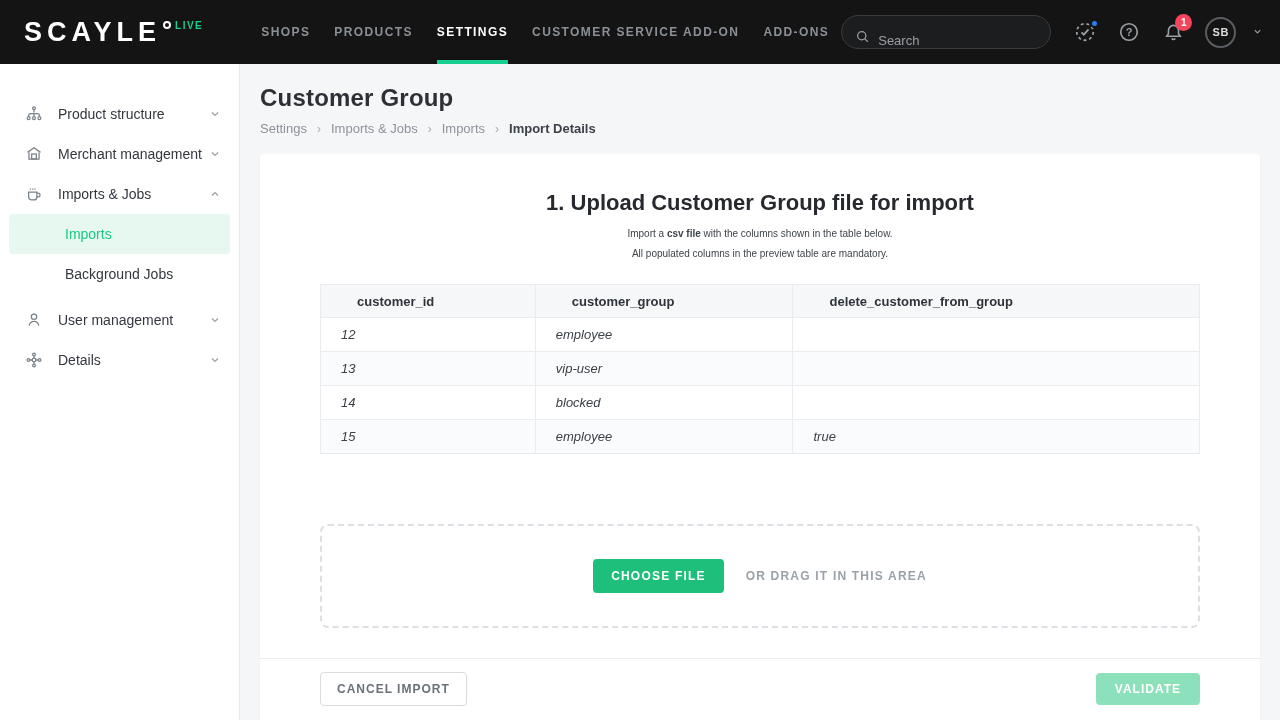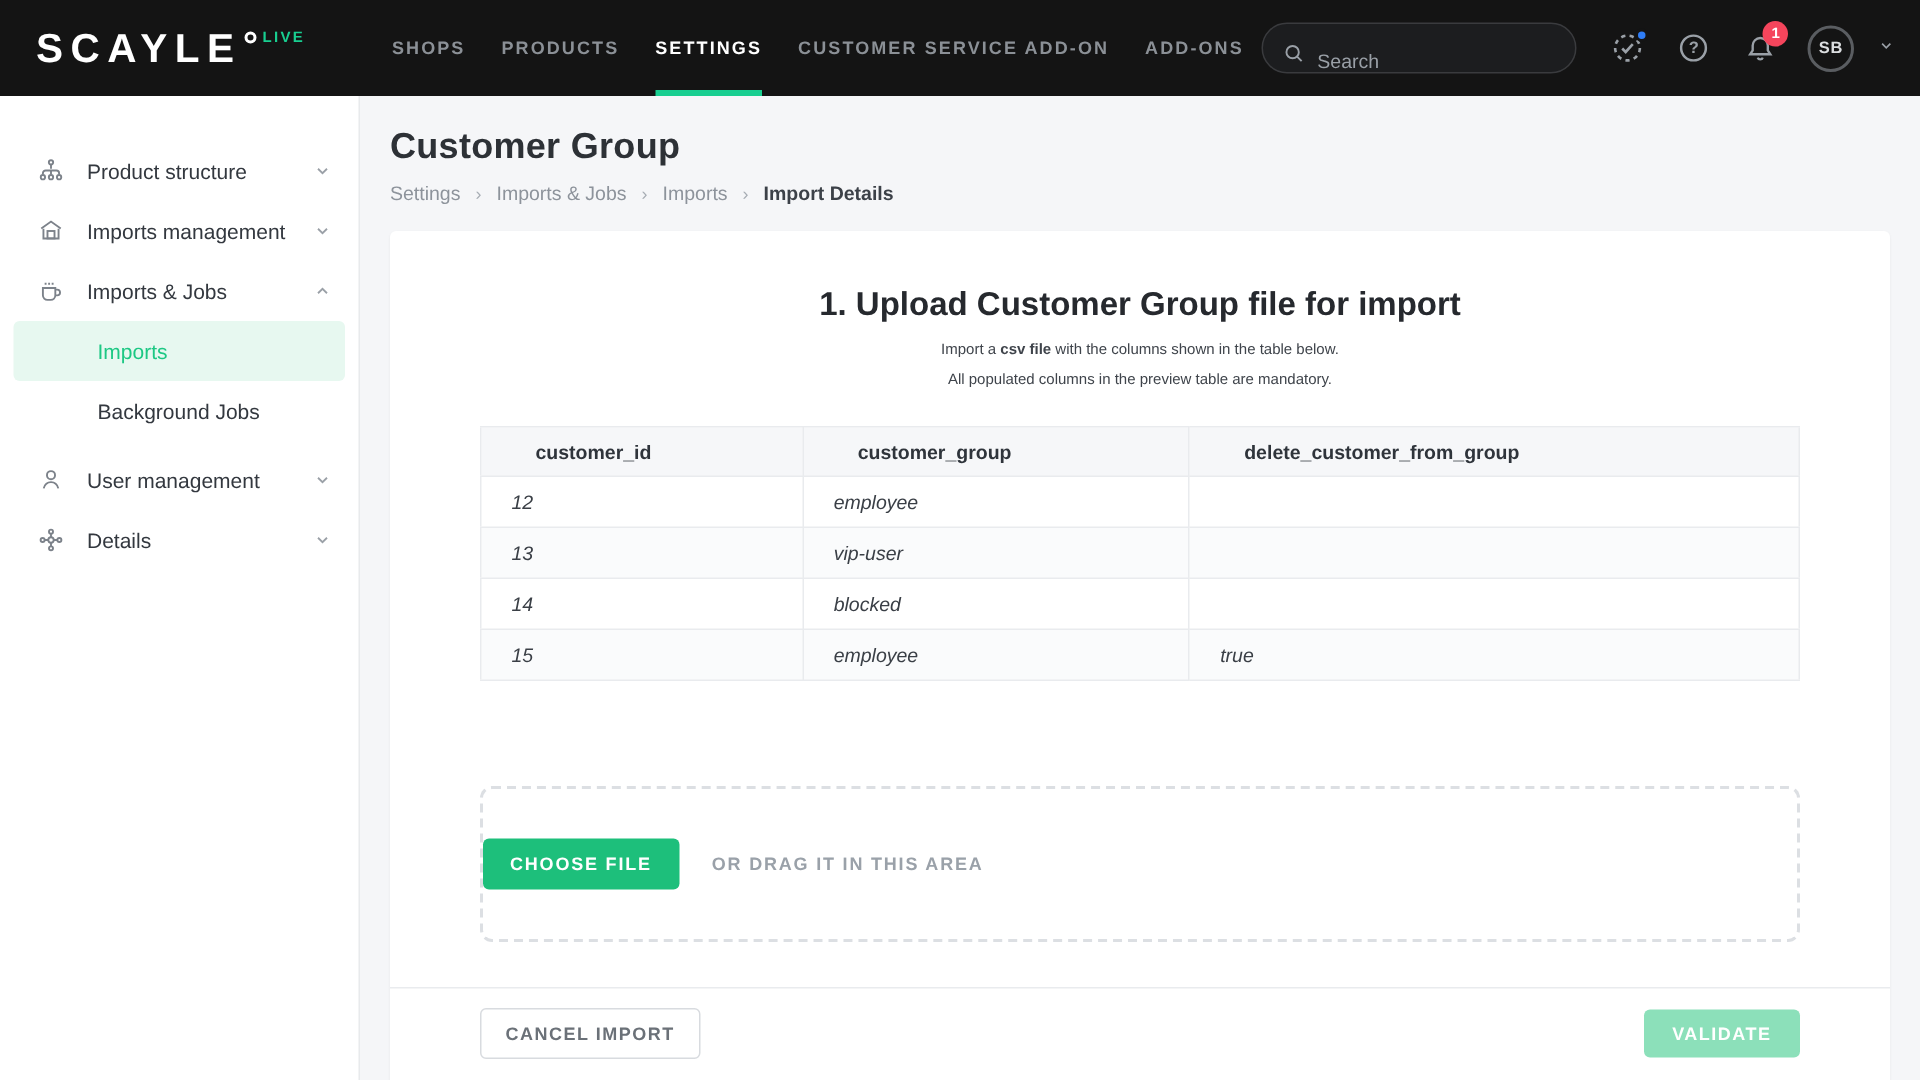--- a/index.html
+++ b/index.html
@@ -68,21 +68,21 @@
   table.preview { width:880px; margin:20px auto 0; border-collapse:collapse; font-size:13px; }
   table.preview th, table.preview td { text-align:left; padding:0 20px; border:1px solid #e9ebee; border-left:none; }
   table.preview th:last-child, table.preview td:last-child { border-right:none; }
   table.preview { border:1px solid #e9ebee; }
   table.preview th { background:#f6f7f9; color:#2f343b; font-weight:600; height:33px;padding-left:36px; }
   table.preview td { color:#3a3f46; height:34px; border-top:1px solid #eef0f2;font-style:italic; }
   table.preview tr.alt td { background:#fafbfc; }
   .col-id { width:215px; } .col-grp { width:258px; } .col-del { width:407px; }
 
   .dropzone { width:880px; height:104px; margin:70px auto 0; border:2px dashed #dcdfe3; border-radius:8px;
-              display:flex; align-items:center; justify-content:flex-start; gap:22px; }
+              display:flex; align-items:center; justify-content:center; gap:22px; }
   .choose-btn { background:#1dbf7b; color:#fff; font-size:12px; font-weight:700; letter-spacing:1.2px;
                 border:none; border-radius:4px; padding:10px 18px; cursor:pointer;
                 font-family:"Liberation Sans","DejaVu Sans",sans-serif; }
   .drop-hint { color:#9aa1a9; font-size:12px; font-weight:700; letter-spacing:1.2px; }
 
   .card-footer { margin-top:30px; border-top:1px solid #e9ebee; padding:13px 60px; display:flex;
                  justify-content:space-between; align-items:center; }
   .cancel-btn { background:#fff; border:1px solid #d8dbdf; color:#6b7178; font-size:12px; font-weight:700;
                 letter-spacing:1px; border-radius:4px; padding:9px 16px; cursor:pointer;
                 font-family:"Liberation Sans","DejaVu Sans",sans-serif; }
@@ -185,21 +185,21 @@
       </div>
 
       <div class="side-item">
         <span class="s-icon">
           <svg width="18" height="18" viewBox="0 0 20 20" fill="none" stroke="currentColor" stroke-width="1.4">
             <path d="M2.8 8.2L10 3l7.2 5.2"></path>
               <path d="M4.4 8.4v7.2h11.2V8.4"></path>
               <rect x="7.4" y="10" width="5.2" height="5.5"></rect>
           </svg>
         </span>
-        <span class="lbl">Imports management</span>
+        <span class="lbl">Merchant management</span>
         <span class="chev">
           <svg width="12" height="12" viewBox="0 0 20 20" fill="none" stroke="currentColor" stroke-width="2">
               <path d="M5 7.5l5 5 5-5"></path>
             </svg>
         </span>
       </div>
 
       <div class="side-item">
         <span class="s-icon">
           <svg width="18" height="18" viewBox="0 0 20 20" fill="none" stroke="currentColor" stroke-width="1.4">

